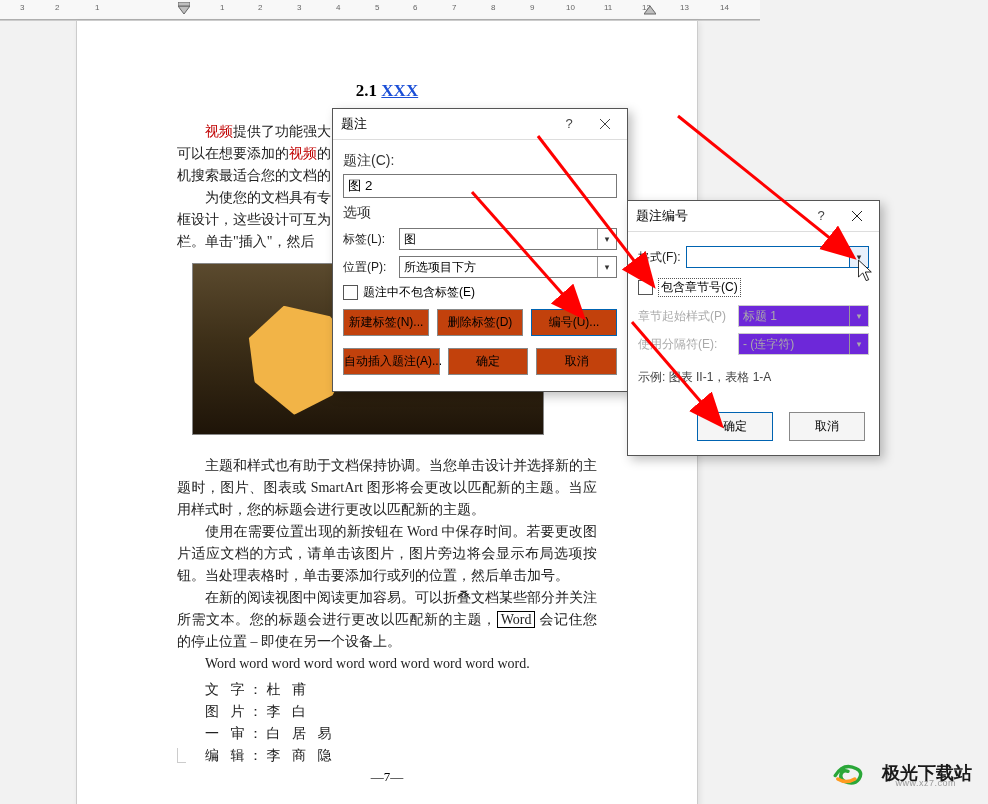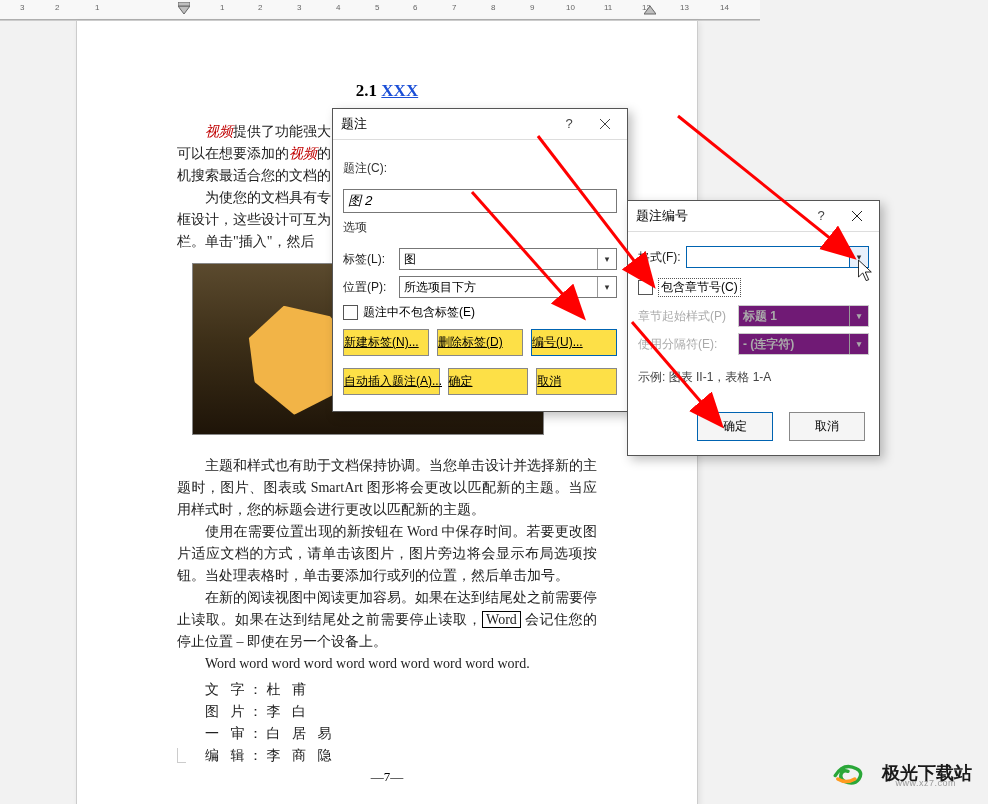--- a/index.html
+++ b/index.html
@@ -6,46 +6,46 @@
   #stage{position:relative;width:988px;height:804px;background:#f2f2f2;}
   
   .ruler{position:absolute;left:0;top:0;width:760px;height:20px;border-bottom:1px solid #ccc;background:#f8f8f8;font-size:8px;color:#666;}
   .ruler svg{position:absolute;left:0;top:0;}
   
   .page{position:absolute;left:76px;top:20px;width:620px;height:784px;background:#fff;border:1px solid #ccc;box-shadow:2px 2px 6px rgba(0,0,0,0.08);}
   .page-inner{position:absolute;left:100px;top:60px;width:420px;font-family:"SimSun";}
   .heading{text-align:center;font-size:17px;font-weight:bold;margin-bottom:20px;}
   .heading a{color:#1b4fd7;text-decoration:underline;}
   .body-text{font-size:14px;line-height:22px;color:#222;text-align:justify;}
-  .body-text .red{color:#c00000;font-style:italic;}
+  .body-text .red{color:#c00000;}
   .body-text .indent{display:inline-block;width:28px;}
   .image-placeholder{width:350px;height:170px;margin:10px 0 20px 15px;background:linear-gradient(to bottom,#5b4a2e 0%,#3d2f18 45%,#1e1408 100%);position:relative;border:1px solid #888;}
   .leaf{position:absolute;left:45px;top:40px;width:120px;height:110px;background:#f2b447;clip-path:polygon(50% 0%,85% 20%,100% 55%,70% 90%,35% 98%,10% 60%,15% 20%);transform:rotate(-15deg);}
   .box-word{border:1px solid #000;padding:0 3px;}
   .page-num{position:absolute;left:0;right:0;bottom:20px;text-align:center;font-size:13px;font-family:"SimSun";}
   
   .dlg{position:absolute;background:#fff;border:1px solid #555;font-size:12px;box-shadow:4px 4px 10px rgba(0,0,0,0.25);}
   .dlg-title{height:30px;line-height:30px;padding:0 8px;font-size:13px;border-bottom:1px solid #ddd;position:relative;}
   .dlg-title .win-btns{position:absolute;right:4px;top:0;display:flex;}
   .win-btn{width:36px;height:30px;display:flex;align-items:center;justify-content:center;cursor:pointer;color:#444;}
   .dlg-body{padding:8px 10px;}
   .field-row{display:flex;align-items:center;margin:6px 0;font-size:12px;}
   .field-row label{width:56px;color:#222;}
   .field-row .inp,.field-row .sel{flex:1;height:22px;border:1px solid #777;padding:0 4px;background:#fff;font-size:12px;box-sizing:border-box;position:relative;}
   .sel .sel-val{line-height:20px;display:block;}
   .sel .chev{position:absolute;right:0;top:0;width:18px;height:20px;border-left:1px solid #999;display:flex;align-items:center;justify-content:center;font-size:9px;color:#333;}
   .check-row{display:flex;align-items:center;margin:6px 0;font-size:12px;}
   .check-row .chk{width:13px;height:13px;border:1px solid #555;margin-right:5px;display:inline-block;position:relative;}
   .btn-row{display:flex;gap:8px;margin:8px 0;}
-  .btn{border:1px solid #888;background:#fde047;padding:4px 0;font-size:12px;flex:1;text-align:left;cursor:pointer;white-space:nowrap;min-width:0;text-decoration:underline;}
+  .btn{border:1px solid #888;background:#c2410c;padding:4px 0;font-size:12px;flex:1;text-align:center;cursor:pointer;white-space:nowrap;min-width:0;}
   .btn2{border:1px solid #888;background:#f5f5f5;padding:5px 0;font-size:12px;width:74px;text-align:center;cursor:pointer;}
   .btn-active{border:1.5px solid #0063b1;}
-  .section-label{font-size:12px;color:#333;margin:12px 0;}
+  .section-label{font-size:14px;color:#333;margin:4px 0;}
   .disabled-row label,.disabled-row .sel-val,.disabled-row .chev{color:#aaa;}
-  .disabled-row .sel{border-color:#ccc;background:#701a75;font-weight:bold;}
+  .disabled-row .sel{border-color:#ccc;background:#6d28d9;}
   .example-row{font-size:12px;color:#444;margin:14px 0 18px 0;}
   .dlg-footer{display:flex;justify-content:flex-end;gap:16px;padding:0 14px 14px 0;}
   
   .arrow-svg{position:absolute;left:0;top:0;width:988px;height:804px;pointer-events:none;}
   
   .watermark{position:absolute;right:16px;bottom:18px;display:flex;align-items:center;gap:17px;}
   .watermark .swirl{width:34px;height:26px;}
   .watermark .txt{font-size:18px;font-weight:bold;color:#1a1a1a;font-family:"Microsoft YaHei";}
   .watermark .sub{position:absolute;right:16px;bottom:-2px;font-size:9px;color:#999;letter-spacing:0.5px;}
   
@@ -109,21 +109,21 @@
         <span class="indent"></span><span>为使您的文档具有专</span><br>
         <span>框设计，这些设计可互为</span><br>
         <span>栏。单击"插入"，然后</span>
       </div>
       <div class="image-placeholder">
           <div class="leaf"></div>
         </div>
       <div class="body-text">
         <span class="indent"></span><span>主题和样式也有助于文档保持协调。当您单击设计并选择新的主题时，图片、图表或 SmartArt 图形将会更改以匹配新的主题。当应用样式时，您的标题会进行更改以匹配新的主题。</span><br>
         <span class="indent"></span><span>使用在需要位置出现的新按钮在 Word 中保存时间。若要更改图片适应文档的方式，请单击该图片，图片旁边将会显示布局选项按钮。当处理表格时，单击要添加行或列的位置，然后单击加号。</span><br>
-        <span class="indent"></span><span>在新的阅读视图中阅读更加容易。如果在达到结尾处之前需要停止读取。如果在达到结尾处之前需要停止读取，</span><span class="box-word">Word</span><span> 会记住您的停止位置 – 即使在另一个设备上。</span><br>
+        <span class="indent"></span><span>在新的阅读视图中阅读更加容易。可以折叠文档某些部分并关注所需文本。您的标题会进行更改以匹配新的主题，</span><span class="box-word">Word</span><span> 会记住您的停止位置 – 即使在另一个设备上。</span><br>
         <span class="indent"></span><span style="font-family:'Times New Roman';">Word word word word word word word word word word.</span>
       </div>
       <div style="margin-top:4px;">
         <div class="body-text" style="letter-spacing:4px;"><span class="indent"></span><span>文 字：</span><span>杜 甫</span></div>
         <div class="body-text" style="letter-spacing:4px;"><span class="indent"></span><span>图 片：</span><span>李 白</span></div>
         <div class="body-text" style="letter-spacing:4px;"><span class="indent"></span><span>一 审：</span><span>白 居 易</span></div>
         <div class="body-text" style="letter-spacing:4px;"><span class="indent"></span><span>编 辑：</span><span>李 商 隐</span></div>
       </div>
     </div>
     <div class="page-num">—7—</div>
@@ -138,21 +138,21 @@
         <div class="win-btn">
           <svg width="10" height="10">
               <line x1="0" y1="0" x2="10" y2="10" stroke="#444"></line>
               <line x1="10" y1="0" x2="0" y2="10" stroke="#444"></line>
             </svg>
         </div>
       </div>
     </div>
     <div class="dlg-body">
       <div class="section-label">题注(C):</div>
-      <input class="inp" style="width: 100%; height: 24px; border: 1px solid rgb(119, 119, 119); padding: 2px 4px; box-sizing: border-box; font-style: italic;" value="图 2">
+      <input class="inp" style="width: 100%; height: 24px; border: 1px solid rgb(119, 119, 119); padding: 2px 4px; box-sizing: border-box;" value="图 2">
       <div class="section-label" style="margin-top:6px;">选项</div>
       <div class="field-row">
         <label>标签(L):</label>
         <div class="sel">
             <span class="sel-val">图</span>
             <span class="chev">▾</span>
           </div>
       </div>
       <div class="field-row">
         <label>位置(P):</label>

